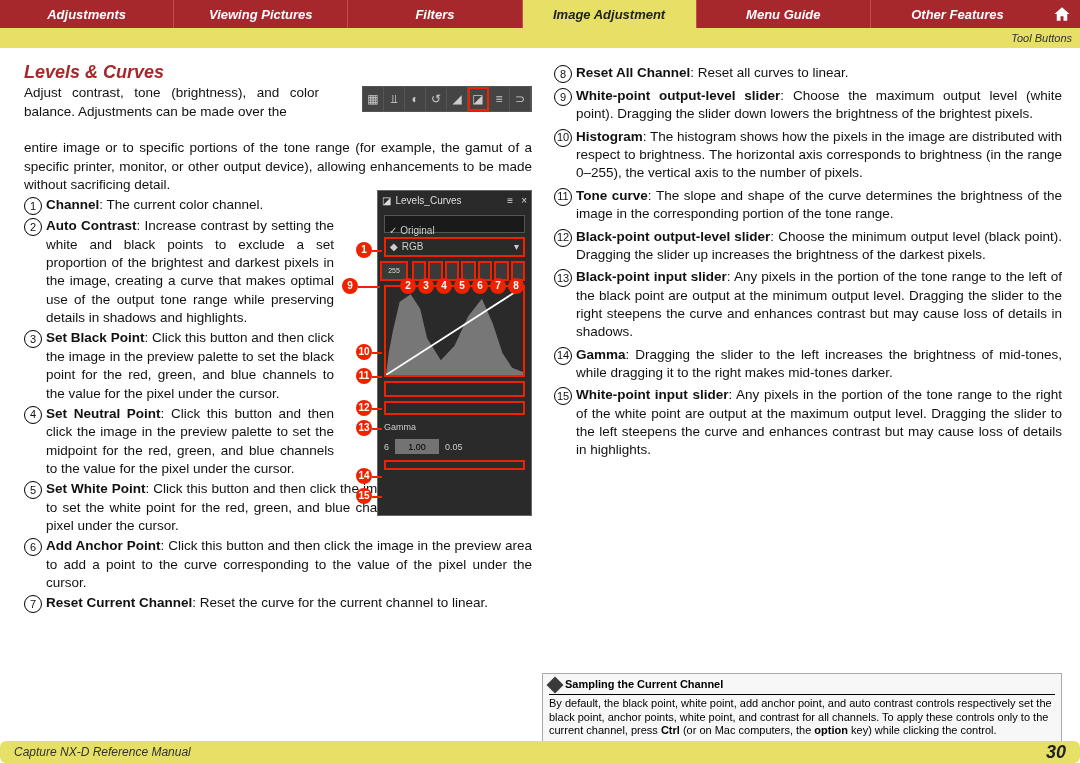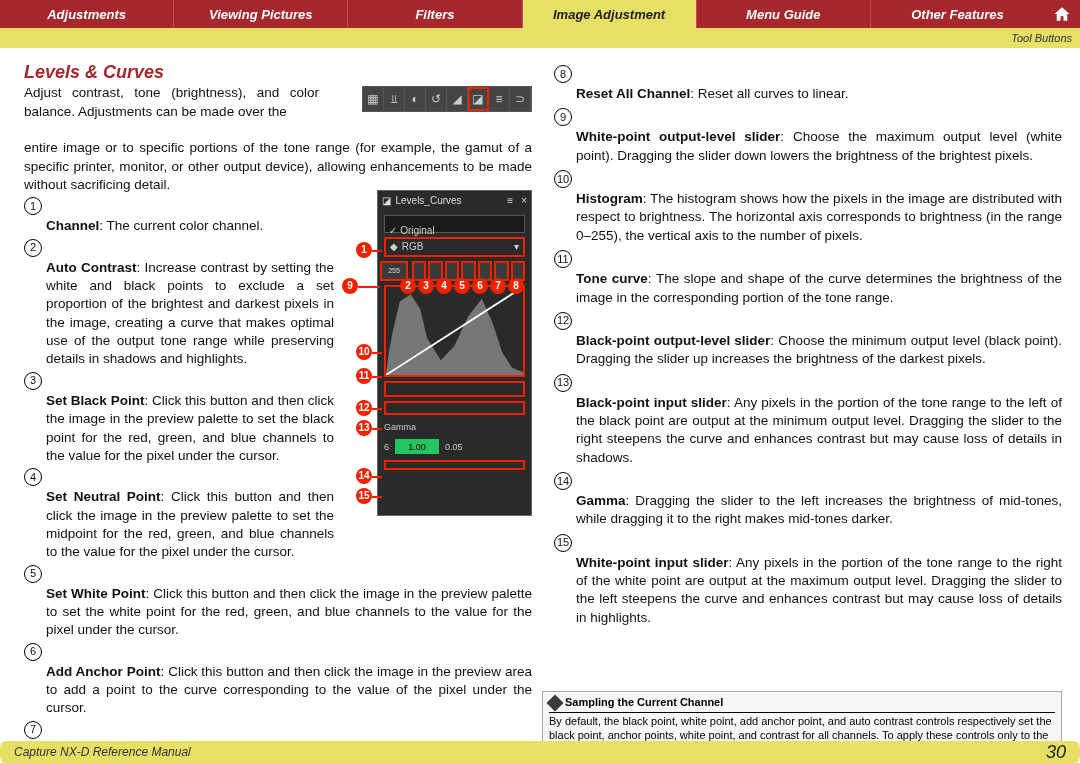--- a/index.html
+++ b/index.html
@@ -24,54 +24,54 @@
 
   
   .toolbar { float:right; width:170px; height:26px; border:1px solid #555; background:#444; margin:2px 0 6px 10px; display:flex;}
   .tbtn { flex:1; border-right:1px solid #555; display:flex; align-items:center; justify-content:center; color:#ccc; font-size:12px;}
   .tbtn.hl { outline:2px solid #e20; outline-offset:-2px;}
 
   
   .numrow { display:flex; align-items:flex-start; margin-top:2px; text-align:justify;}
   .nummark { flex:none; width:18px; height:18px; border:1.5px solid #000; border-radius:50%; display:inline-flex; align-items:center; justify-content:center; font-size:11px; margin-right:4px; margin-top:1px; font-family:"Segoe UI",sans-serif;}
   .label { font-weight:700; }
-  .numbody { flex:1;margin-top:21px; }
+  .numbody { flex:1; }
   .left-wrap .numbody { padding-right:198px;}
   .left-wrap.full .numbody { padding-right:0;}
   .right-col .numrow { margin-top:4px;}
 
   
   .panel-fig { position:absolute; right:0px; top:130px; width:190px; height:326px; }
   .panel-box { position:absolute; right:0; top:0; width:155px; height:100%; background:#2a2a2a; border:1px solid #666;}
   .panel-box .titlebar { height:20px; display:flex; align-items:center; gap:4px; padding:0 4px; color:#ddd; font-size:10px;}
   .panel-box .drop { margin:4px 6px; height:18px; background:#1a1a1a; border:1px solid #555; color:#ccc; font-size:10px; padding:8px 4px;}
   .rgb-row { margin:4px 6px; height:20px; border:2px solid #e20; display:flex; align-items:center; color:#ccc; font-size:10px; padding:0 4px; gap:4px;}
   .btn-row { margin:4px 6px; height:20px; display:flex; gap:2px;}
   .btn-row .sq { flex:1; border:2px solid #e20; background:#3a3a3a;}
   .out255 { position:absolute; left:2px; top:0; bottom:0; width:28px; border:2px solid #e20; background:#3a3a3a; color:#ddd; font-size:7px; display:flex; align-items:center; justify-content:center;}
   .histo { margin:4px 6px; height:92px; border:2px solid #e20; position:relative; overflow:hidden;}
   .histo svg { position:absolute; left:0; bottom:0; width:100%; height:100%;}
   .track1 { margin:4px 6px; height:16px; border:2px solid #e20; position:relative;}
   .track2 { margin:4px 6px; height:14px; border:2px solid #e20;}
   .gamma-row { margin:6px 6px; display:flex; align-items:center; gap:6px; color:#ccc; font-size:9px;}
-  .gamma-row .gval { width:44px; height:15px; background:#22c55e; color:#000; font-size:9px; display:flex; align-items:center; justify-content:center;}
+  .gamma-row .gval { width:44px; height:15px; background:#737373; color:#000; font-size:9px; display:flex; align-items:center; justify-content:center;}
   .gtrack { margin:4px 6px; height:10px; border:2px solid #e20; position:relative;}
 
   
   .callout { position:absolute; width:16px; height:16px; border-radius:50%; background:#e20; color:#fff; font-size:10px; font-weight:700; display:flex; align-items:center; justify-content:center; z-index:4;}
   .lead { position:absolute; background:#e20; height:1.5px; z-index:3;}
 
   
-  .note { position:absolute; bottom:0; right:18px; width:520px; border:0.5px solid #aaa; background:#f7f7f7; font-size:11px; line-height:1.25; padding:4px 6px 6px;}
+  .note { position:absolute; bottom:18px; right:18px; width:520px; border:0.5px solid #aaa; background:#f7f7f7; font-size:11px; line-height:1.25; padding:4px 6px 6px;}
   .note-title { font-weight:700; border-bottom:1px solid #000; padding-bottom:2px; margin-bottom:2px; display:flex; align-items:center; gap:4px; font-size:11px;}
   .note-title .sw { width:12px; height:12px; background:#3a3a3a; transform:rotate(45deg); display:inline-block;}
 
   
   .footer { position:absolute; bottom:0; left:0; right:0; height:22px; background:#e6e066; display:flex; align-items:center; justify-content:space-between; padding:0 14px; font-style:italic; font-size:12px; color:#333;border-radius:6px;}
-  .footer .pg { font-weight:400; font-size:18px; font-style:italic; color:#222;}
+  .footer .pg { font-weight:700; font-size:18px; font-style:italic; color:#222;}
 </style>
 </head>
 <body>
 
 <div class="tabs" id="tabs-row">
     <div class="tab">Adjustments</div>
     <div class="tab">Viewing Pictures</div>
     <div class="tab">Filters</div>
     <div class="tab active">Image Adjustment</div>
     <div class="tab">Menu Guide</div>

